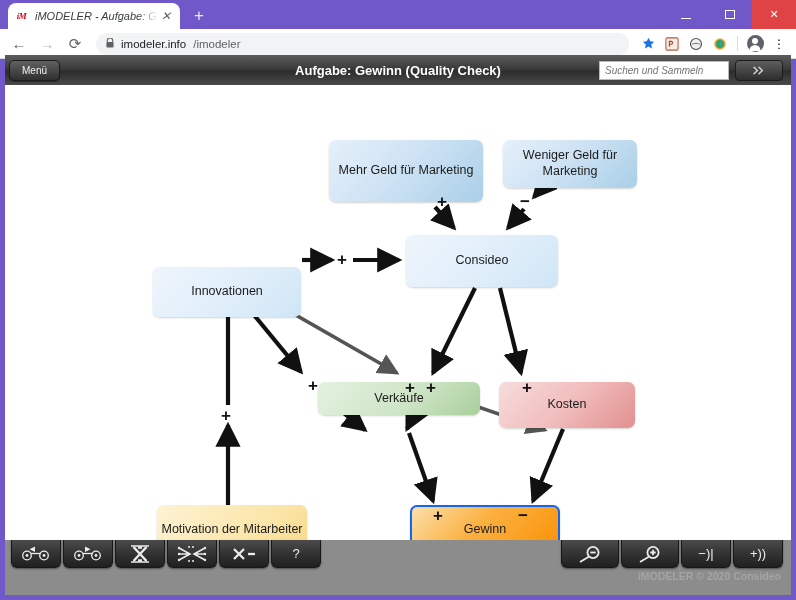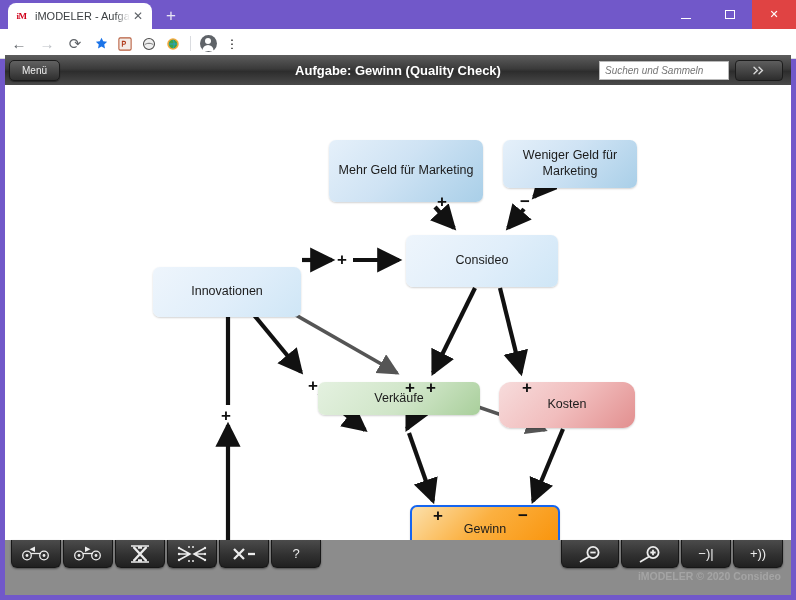--- a/index.html
+++ b/index.html
@@ -10,23 +10,23 @@
   }
 
   
   .browser { width:796px; height:600px; background:#7158c9; position:relative; }
 
   .tabstrip {
     height:29px; display:flex; align-items:flex-end; padding-left:8px;
     background:#7158c9; position:relative;
   }
   .tab {
-    width:144px; height:26px; background:#ffffff;
+    width:172px; height:26px; background:#ffffff;
     border-radius:8px 8px 0 0; display:flex; align-items:center;
-    padding:0 6px; position:relative; overflow:hidden;
+    padding:0 6px; position:relative; overflow:hidden;font-style:italic;
   }
   .tab-favicon {
     width:15px; height:15px; flex:0 0 15px; margin-right:6px;
     display:flex; align-items:center; justify-content:center;
     font-size:9px; font-weight:bold; color:#d0021b;
     font-family:"Liberation Serif", serif; letter-spacing:-0.5px;
   }
   .tab-title {
     font-size:11px; color:#3c4043; white-space:nowrap; overflow:hidden;
     flex:1 1 auto;
@@ -133,21 +133,21 @@
 
   .node {
     position:absolute; border-radius:7px; display:flex;
     align-items:center; justify-content:center; text-align:center;
     font-size:12.5px; color:#1b1b1b; line-height:1.25;
     box-shadow:0 1px 2px rgba(0,0,0,.18);
   }
   .n-blue   { background:linear-gradient(135deg,#e5f0fa 0%,#cfe3f4 45%,#a9cfe8 100%); }
   .n-blue2  { background:linear-gradient(135deg,#eef5fc 0%,#e0eefa 55%,#cfe6f6 100%); }
   .n-green  { background:linear-gradient(135deg,#e4f1e0 0%,#cfe5c7 55%,#a9cf9b 100%); }
-  .n-red    { background:linear-gradient(135deg,#f7dcdc 0%,#f1bdbd 50%,#e28f8f 100%);border-radius:12px; }
+  .n-red    { background:linear-gradient(135deg,#f7dcdc 0%,#f1bdbd 50%,#e28f8f 100%); }
   .n-yellow { background:linear-gradient(135deg,#fdf3d4 0%,#fbe6ab 60%,#f9d98a 100%); }
   .n-orange { background:linear-gradient(135deg,#fbe0ab 0%,#fbb040 45%,#f99106 100%);
               border:2px solid #1565f0; }
 
   .edge-label {
     position:absolute; font-size:17px; font-weight:bold; color:#111;
     line-height:1; font-family:"Liberation Sans", sans-serif;
   }
 
   
@@ -196,20 +196,30 @@
           <i class="max"></i>
         </div>
       <div class="wbtn close">✕</div>
     </div>
   </div>
 
   <div class="toolbar">
     <div class="navbtn">←</div>
     <div class="navbtn dim">→</div>
     <div class="navbtn">⟳</div>
+    <div class="omnibox">
+      <span class="lock">
+        <svg width="8" height="10" viewBox="0 0 8 10">
+            <path d="M1.3 4V2.6A2.7 2.7 0 0 1 6.7 2.6V4" stroke="#5f6368" stroke-width="1.1" fill="none"></path>
+            <rect x="0.4" y="4" width="7.2" height="5.4" rx="1" fill="#5f6368"></rect>
+          </svg>
+      </span>
+      <span class="url-host">imodeler.info</span>
+        <span class="url-path">/imodeler</span>
+    </div>
     <div class="tb-right">
       <div class="tb-icon">
         <svg width="13" height="13" viewBox="0 0 20 20">
             <path d="M10 1l2.6 5.6 6.1.7-4.5 4.2 1.2 6-5.4-3-5.4 3 1.2-6L1.3 7.3l6.1-.7z" fill="#1a73e8"></path>
           </svg>
       </div>
       <div class="tb-icon">
         <svg width="14" height="14" viewBox="0 0 16 16">
             <rect x="1" y="1" width="14" height="14" rx="1.5" fill="#f3ece7" stroke="#b75c3c" stroke-width="1.2"></rect>
             <path d="M5 11V5h2a1.6 1.6 0 0 1 0 3.2H5" stroke="#b03a1a" stroke-width="1.2" fill="none"></path>
@@ -311,20 +321,23 @@
           <span>Innovationen</span>
         </div>
       <div class="node n-blue2" style="left:401px; top:150px; width:152px; height:52px;">
           <span>Consideo</span>
         </div>
       <div class="node n-green" style="left:313px; top:297px; width:162px; height:33px;">
           <span>Verkäufe</span>
         </div>
       <div class="node n-red" style="left:494px; top:297px; width:136px; height:46px;">
           <span>Kosten</span>
+        </div>
+      <div class="node n-yellow" style="left:152px; top:420px; width:150px; height:50px;">
+          <span>Motivation der Mitarbeiter</span>
         </div>
       <div class="node n-orange" style="left:405px; top:420px; width:150px; height:50px;">
           <span>Gewinn</span>
         </div>
 
       <div class="edge-label" style="left:432px; top:108px;">+</div>
       <div class="edge-label" style="left:515px; top:108px;">−</div>
       <div class="edge-label" style="left:332px; top:166px;">+</div>
       <div class="edge-label" style="left:303px; top:292px;">+</div>
       <div class="edge-label" style="left:400px; top:294px;">+</div>

